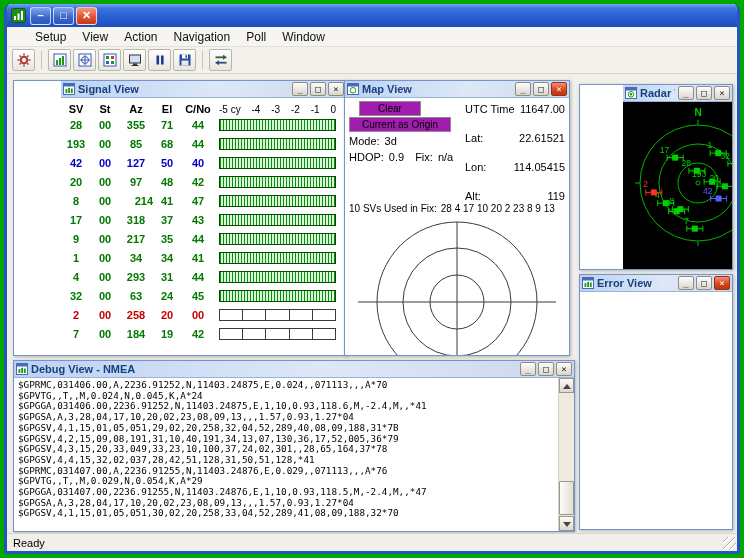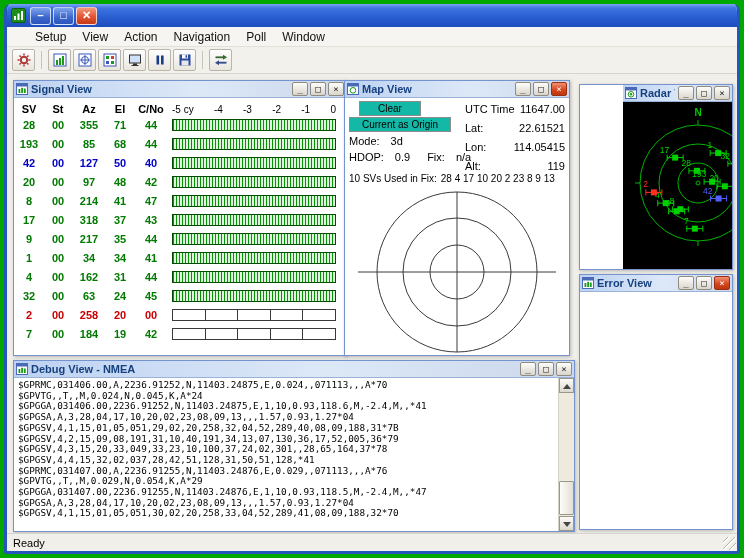--- a/index.html
+++ b/index.html
@@ -65,27 +65,27 @@
   .bar-filled { border:1px solid #004d00;
     background:repeating-linear-gradient(90deg,#069406 0 1px,#def4de 1px 3px); }
   .bar-empty { display:flex; }
   .bar-empty .cell { flex:1; border:1px solid #3a3a3a; border-left:none; background:#fff; }
   .bar-empty .cell:first-child { border-left:1px solid #3a3a3a; }
 
   
   .map-content { padding:3px 4px; font-size:11px; color:#000; }
   .map-top { display:flex; gap:6px; }
   .map-left { width:110px; display:flex; flex-direction:column; gap:1px; }
-  .mbtn { height:15px; font-size:10px; border:1px solid #8c8c8c; background:#14b8a6;
+  .mbtn { height:15px; font-size:10px; border:1px solid #8c8c8c; background:#a21caf;
     padding:0 3px; font-family:inherit; line-height:12px; }
   .mbtn.clear { width:62px; margin-left:10px; }
   .mbtn.origin { width:102px; }
-  .map-line { height:15px; display:flex; gap:11px; align-items:center; white-space:nowrap; }
+  .map-line { height:15px; display:flex; gap:5px; align-items:center; white-space:nowrap; }
   .fixgap { margin-left:6px; }
-  .map-right { flex:1; display:flex; flex-direction:column; gap:4px; }
+  .map-right { flex:1; display:flex; flex-direction:column; gap:14px; }
   .mr-row { height:15px; display:flex; justify-content:space-between; align-items:center;
     white-space:nowrap; }
   .map-fixline { height:13px; font-size:10px; display:flex; gap:4px; white-space:nowrap; }
   .map-plot { display:flex; justify-content:center; margin-top:2px; }
   .map-plot svg { display:block; }
 
   
   .radar-content { background:#000; display:flex; justify-content:center; }
   .radar-content svg { display:block; }
 
@@ -227,21 +227,21 @@
             <polygon points="9,1.8 13,4.3 9,6.8" fill="#336633"></polygon>
             <rect x="5" y="8.8" width="7.5" height="1.8" fill="#334a88"></rect>
             <polygon points="5,7.2 1,9.7 5,12.2" fill="#334a88"></polygon>
           </svg>
         </span>
     </button>
   </div>
 
   <div class="mdi">
 
-    <div class="child" style="left:6px; top:6px; width:334px; height:276px;">
+    <div class="child" style="left:6px; top:6px; width:334px; height:276px;padding-left:47px;">
       <div class="child-titlebar">
         <span class="child-icon">
             <svg viewBox="0 0 12 12">
               <rect x="0.5" y="0.5" width="11" height="11" fill="#fff" stroke="#4a6ab8"></rect>
               <rect x="0.5" y="0.5" width="11" height="3" fill="#4a6ab8"></rect>
               <rect x="2.5" y="6" width="1.8" height="4" fill="#1a9a1a"></rect>
               <rect x="5.2" y="4.8" width="1.8" height="5.2" fill="#1a9a1a"></rect>
               <rect x="7.9" y="5.5" width="1.8" height="4.5" fill="#1a9a1a"></rect>
             </svg>
           </span>
@@ -297,21 +297,21 @@
               <span class="scol c0" style="color: rgb(0, 122, 0);">20</span>
               <span class="scol c1" style="color: rgb(0, 122, 0);">00</span>
               <span class="scol c2" style="color: rgb(0, 122, 0);">97</span>
               <span class="scol c3" style="color: rgb(0, 122, 0);">48</span>
               <span class="scol c4" style="color: rgb(0, 122, 0);">42</span>
               <div class="sigbar bar-filled"></div>
             </div>
             <div class="sig-row">
               <span class="scol c0" style="color: rgb(0, 122, 0);">8</span>
               <span class="scol c1" style="color: rgb(0, 122, 0);">00</span>
-              <span class="scol c2" style="color: rgb(0, 122, 0);">214</span>
+              <span class="scol c2" style="color: rgb(0, 122, 0); text-align: right;">214</span>
               <span class="scol c3" style="color: rgb(0, 122, 0);">41</span>
               <span class="scol c4" style="color: rgb(0, 122, 0);">47</span>
               <div class="sigbar bar-filled"></div>
             </div>
             <div class="sig-row">
               <span class="scol c0" style="color: rgb(0, 122, 0);">17</span>
               <span class="scol c1" style="color: rgb(0, 122, 0);">00</span>
               <span class="scol c2" style="color: rgb(0, 122, 0);">318</span>
               <span class="scol c3" style="color: rgb(0, 122, 0);">37</span>
               <span class="scol c4" style="color: rgb(0, 122, 0);">43</span>
@@ -329,21 +329,21 @@
               <span class="scol c0" style="color: rgb(0, 122, 0);">1</span>
               <span class="scol c1" style="color: rgb(0, 122, 0);">00</span>
               <span class="scol c2" style="color: rgb(0, 122, 0);">34</span>
               <span class="scol c3" style="color: rgb(0, 122, 0);">34</span>
               <span class="scol c4" style="color: rgb(0, 122, 0);">41</span>
               <div class="sigbar bar-filled"></div>
             </div>
             <div class="sig-row">
               <span class="scol c0" style="color: rgb(0, 122, 0);">4</span>
               <span class="scol c1" style="color: rgb(0, 122, 0);">00</span>
-              <span class="scol c2" style="color: rgb(0, 122, 0);">162</span>
+              <span class="scol c2" style="color: rgb(0, 122, 0);">293</span>
               <span class="scol c3" style="color: rgb(0, 122, 0);">31</span>
               <span class="scol c4" style="color: rgb(0, 122, 0);">44</span>
               <div class="sigbar bar-filled"></div>
             </div>
             <div class="sig-row">
               <span class="scol c0" style="color: rgb(0, 122, 0);">32</span>
               <span class="scol c1" style="color: rgb(0, 122, 0);">00</span>
               <span class="scol c2" style="color: rgb(0, 122, 0);">63</span>
               <span class="scol c3" style="color: rgb(0, 122, 0);">24</span>
               <span class="scol c4" style="color: rgb(0, 122, 0);">45</span>

